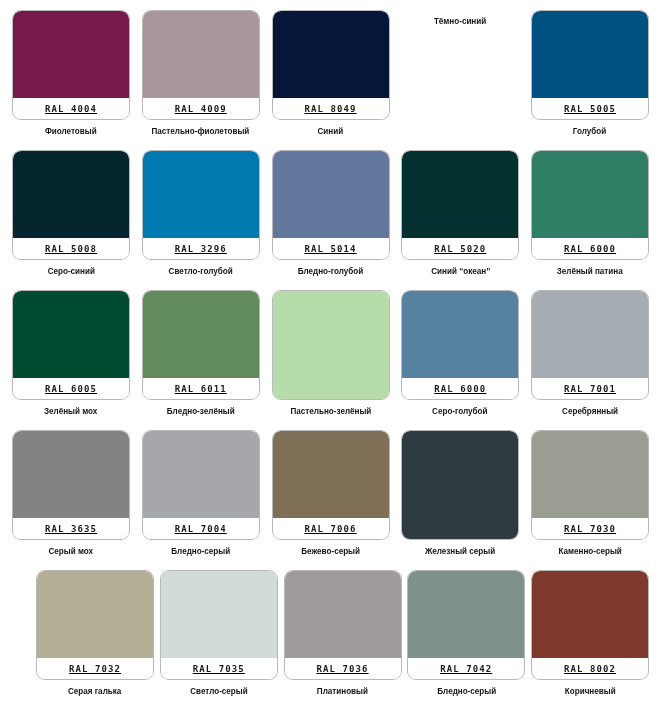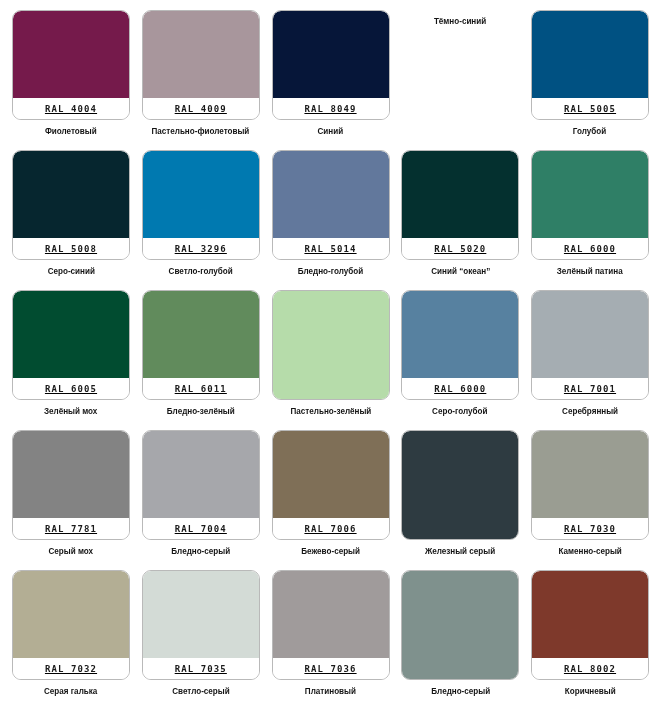--- a/index.html
+++ b/index.html
@@ -24,21 +24,21 @@
     justify-content: flex-start;
   }
 
   .row {
     display: flex;
     flex-direction: row;
     justify-content: space-between;
     align-items: flex-start;
     height: 140px;
   }
-  .row:last-child { height: 143px; }
+  .row:last-child { height: 143px; margin-left: 24px; }
 
   .swatch {
     width: 118px;
     display: flex;
     flex-direction: column;
     align-items: center;
   }
 
   .card {
     width: 118px;
@@ -226,21 +226,21 @@
           </div>
         </div>
         <div class="name">Серебрянный</div>
       </div>
     </div>
     <div class="row">
       <div class="swatch">
         <div class="card">
           <div class="chip" style="background-color: rgb(131, 131, 131);"></div>
           <div class="code-strip">
-            <span class="code">RAL 7781</span>
+            <span class="code">RAL 3635</span>
           </div>
         </div>
         <div class="name">Серый мох</div>
       </div>
       <div class="swatch">
         <div class="card">
           <div class="chip" style="background-color: rgb(166, 167, 171);"></div>
           <div class="code-strip">
             <span class="code">RAL 7004</span>
           </div>
@@ -296,20 +296,23 @@
           <div class="chip" style="background-color: rgb(160, 155, 155);"></div>
           <div class="code-strip">
             <span class="code">RAL 7036</span>
           </div>
         </div>
         <div class="name">Платиновый</div>
       </div>
       <div class="swatch">
         <div class="card">
           <div class="chip" style="background-color: rgb(127, 145, 141);"></div>
+          <div class="code-strip">
+            <span class="code">RAL 7042</span>
+          </div>
         </div>
         <div class="name">Бледно-серый</div>
       </div>
       <div class="swatch">
         <div class="card">
           <div class="chip" style="background-color: rgb(126, 57, 43);"></div>
           <div class="code-strip">
             <span class="code">RAL 8002</span>
           </div>
         </div>

